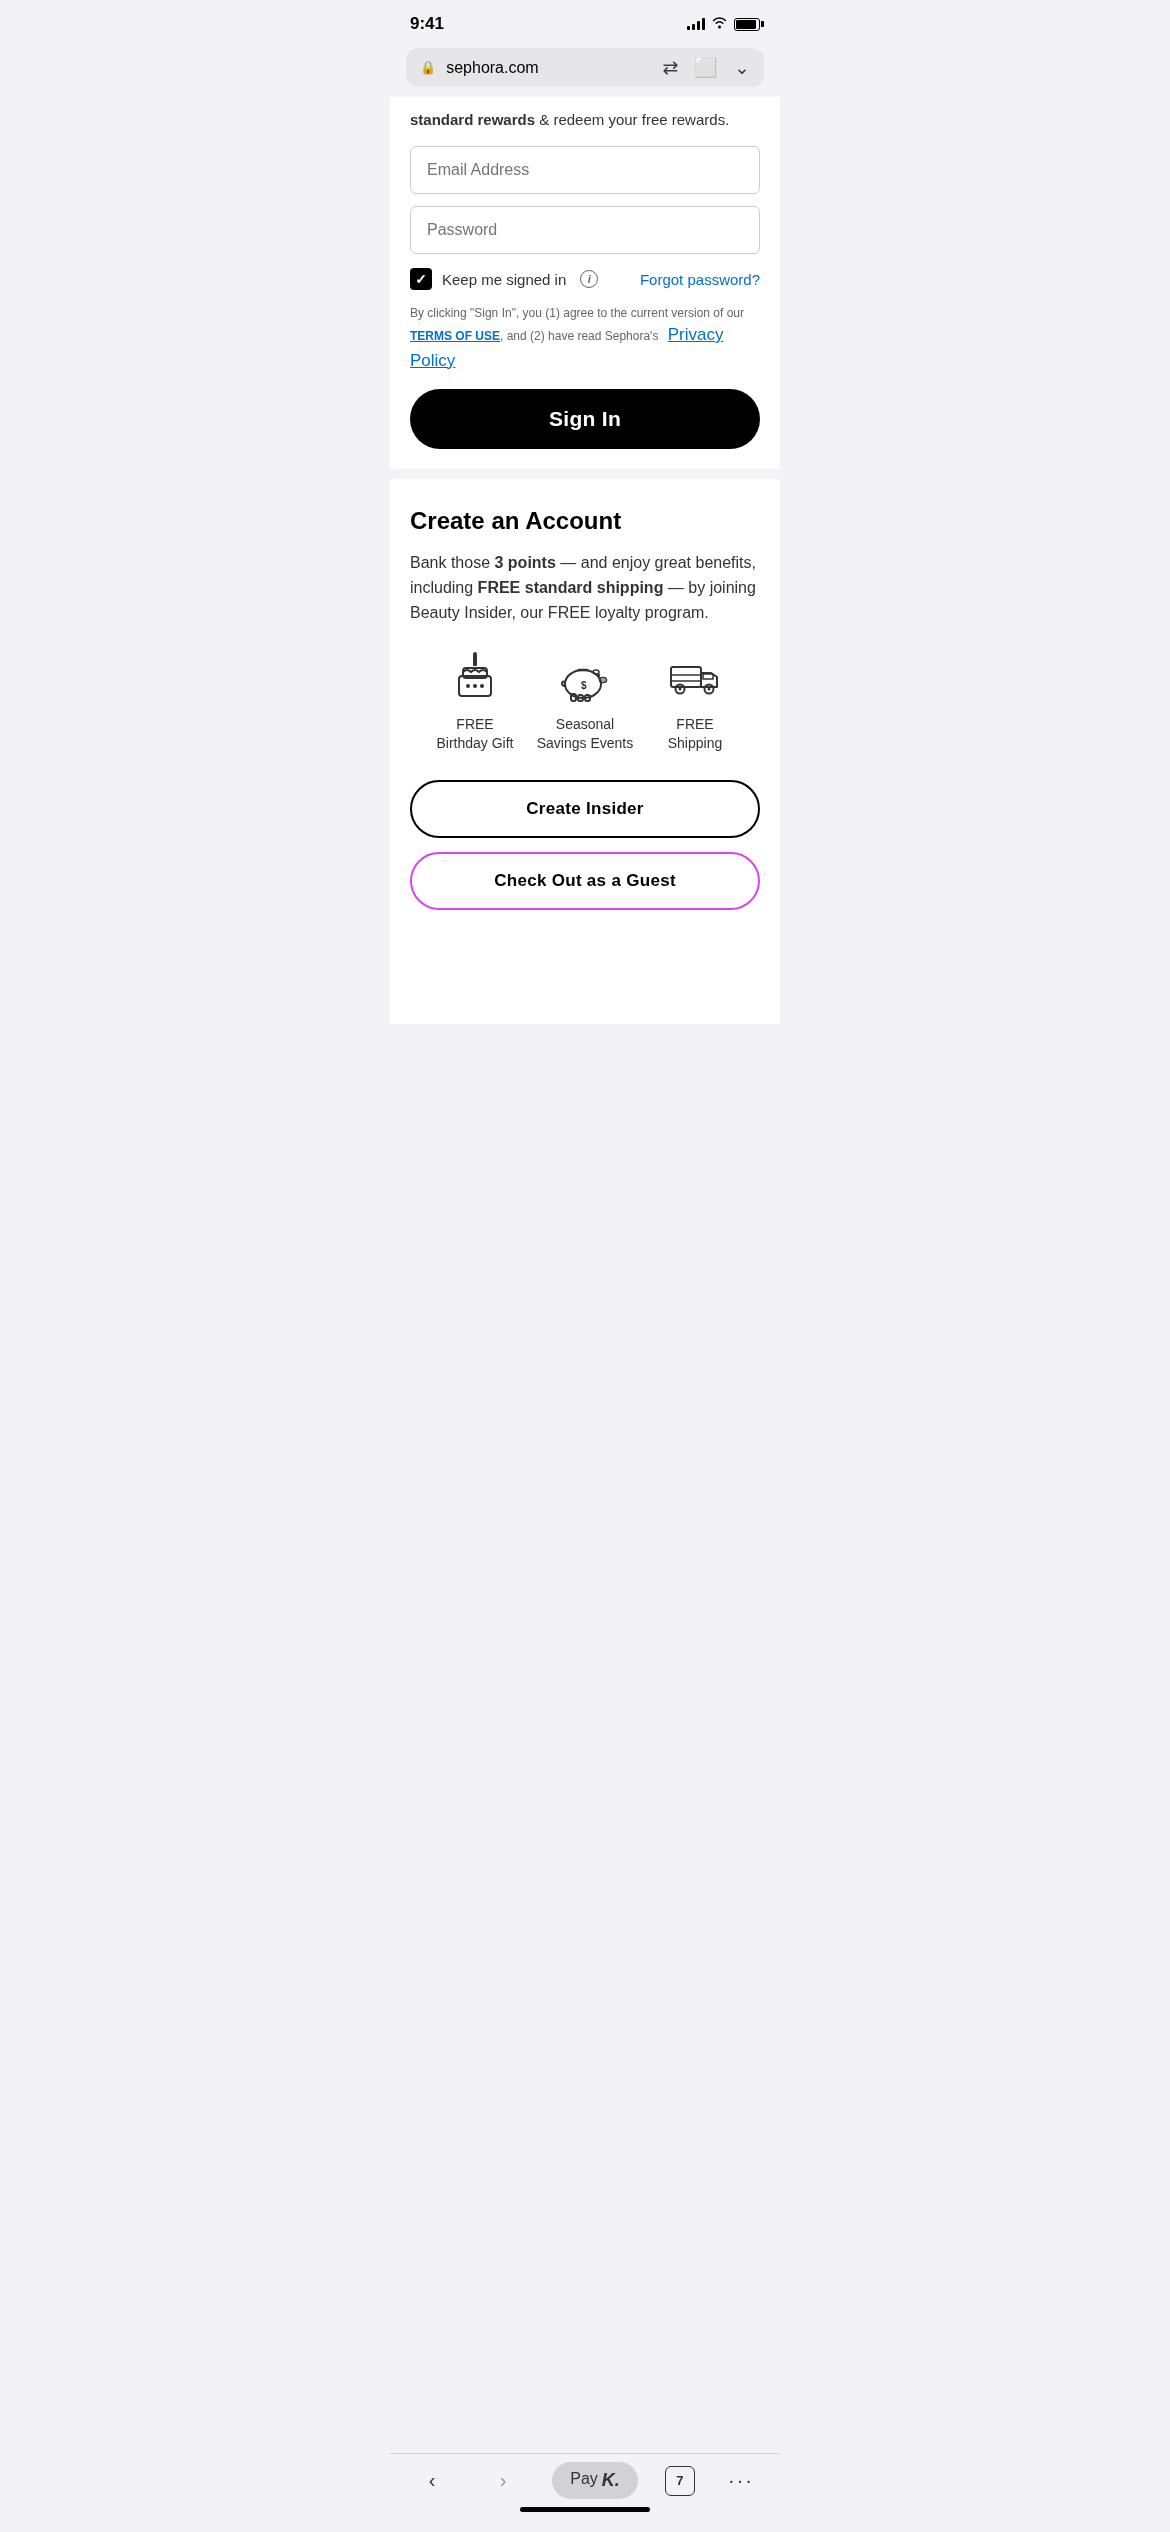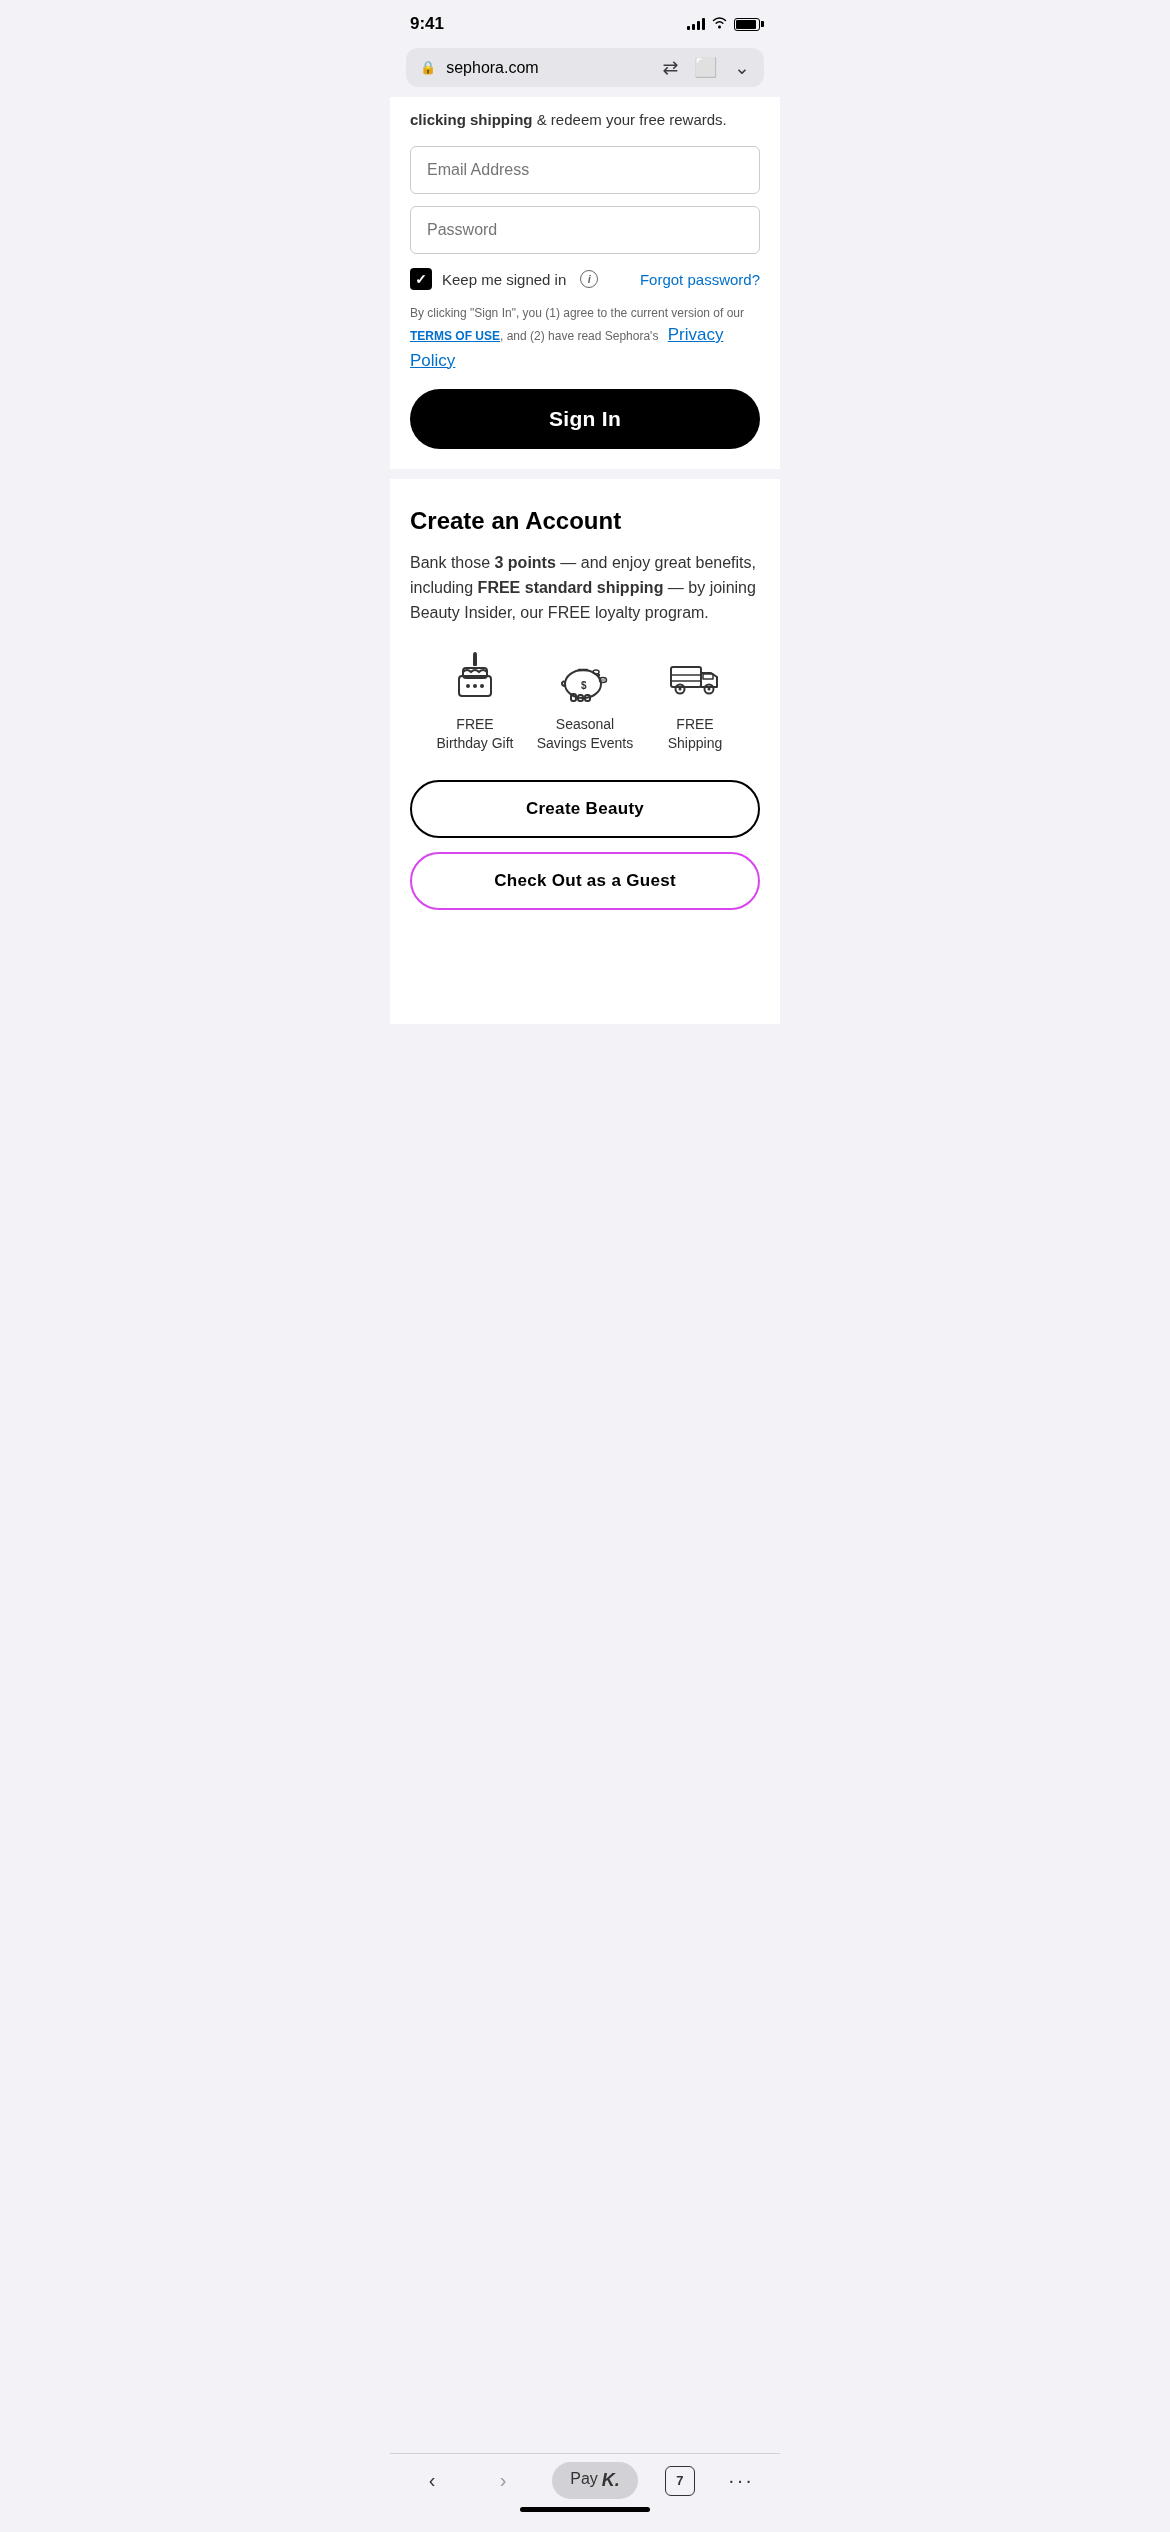--- a/index.html
+++ b/index.html
@@ -480,21 +480,21 @@
       <button class="url-bar-btn">⬜</button>
       <button class="url-bar-btn">⌄</button>
     </div>
   </div>
 </div>
 
 <div class="main-content">
 
   <div class="signin-section">
     <p class="promo-text">
-      <strong>clicking shipping</strong><span> &amp; redeem your free rewards.</span>
+      <strong>standard rewards</strong><span> &amp; redeem your free rewards.</span>
     </p>
 
     <input class="input-field" type="email" placeholder="Email Address" style="">
 
     <input class="input-field" type="password" placeholder="Password" style="">
 
     <div class="keep-signed-row">
       <div class="keep-signed-left">
         <div class="checkbox-custom">
           <span class="checkbox-check">✓</span>
@@ -596,21 +596,21 @@
             <line x1="2" y1="16" x2="32" y2="16" stroke="#333" stroke-width="1.5"></line>
             <line x1="2" y1="22" x2="32" y2="22" stroke="#333" stroke-width="1.5"></line>
           </svg>
         </div>
         <span class="benefit-label">FREE<br>Shipping</span>
       </div>
 
     </div>
 
     
-    <button class="create-account-btn">Create Beauty</button>
+    <button class="create-account-btn">Create Insider</button>
 
     
     <button class="guest-btn">Check Out as a Guest</button>
 
   </div>
 
   <div class="page-bottom-spacer"></div>
 </div>
 
 <div class="browser-bar">

